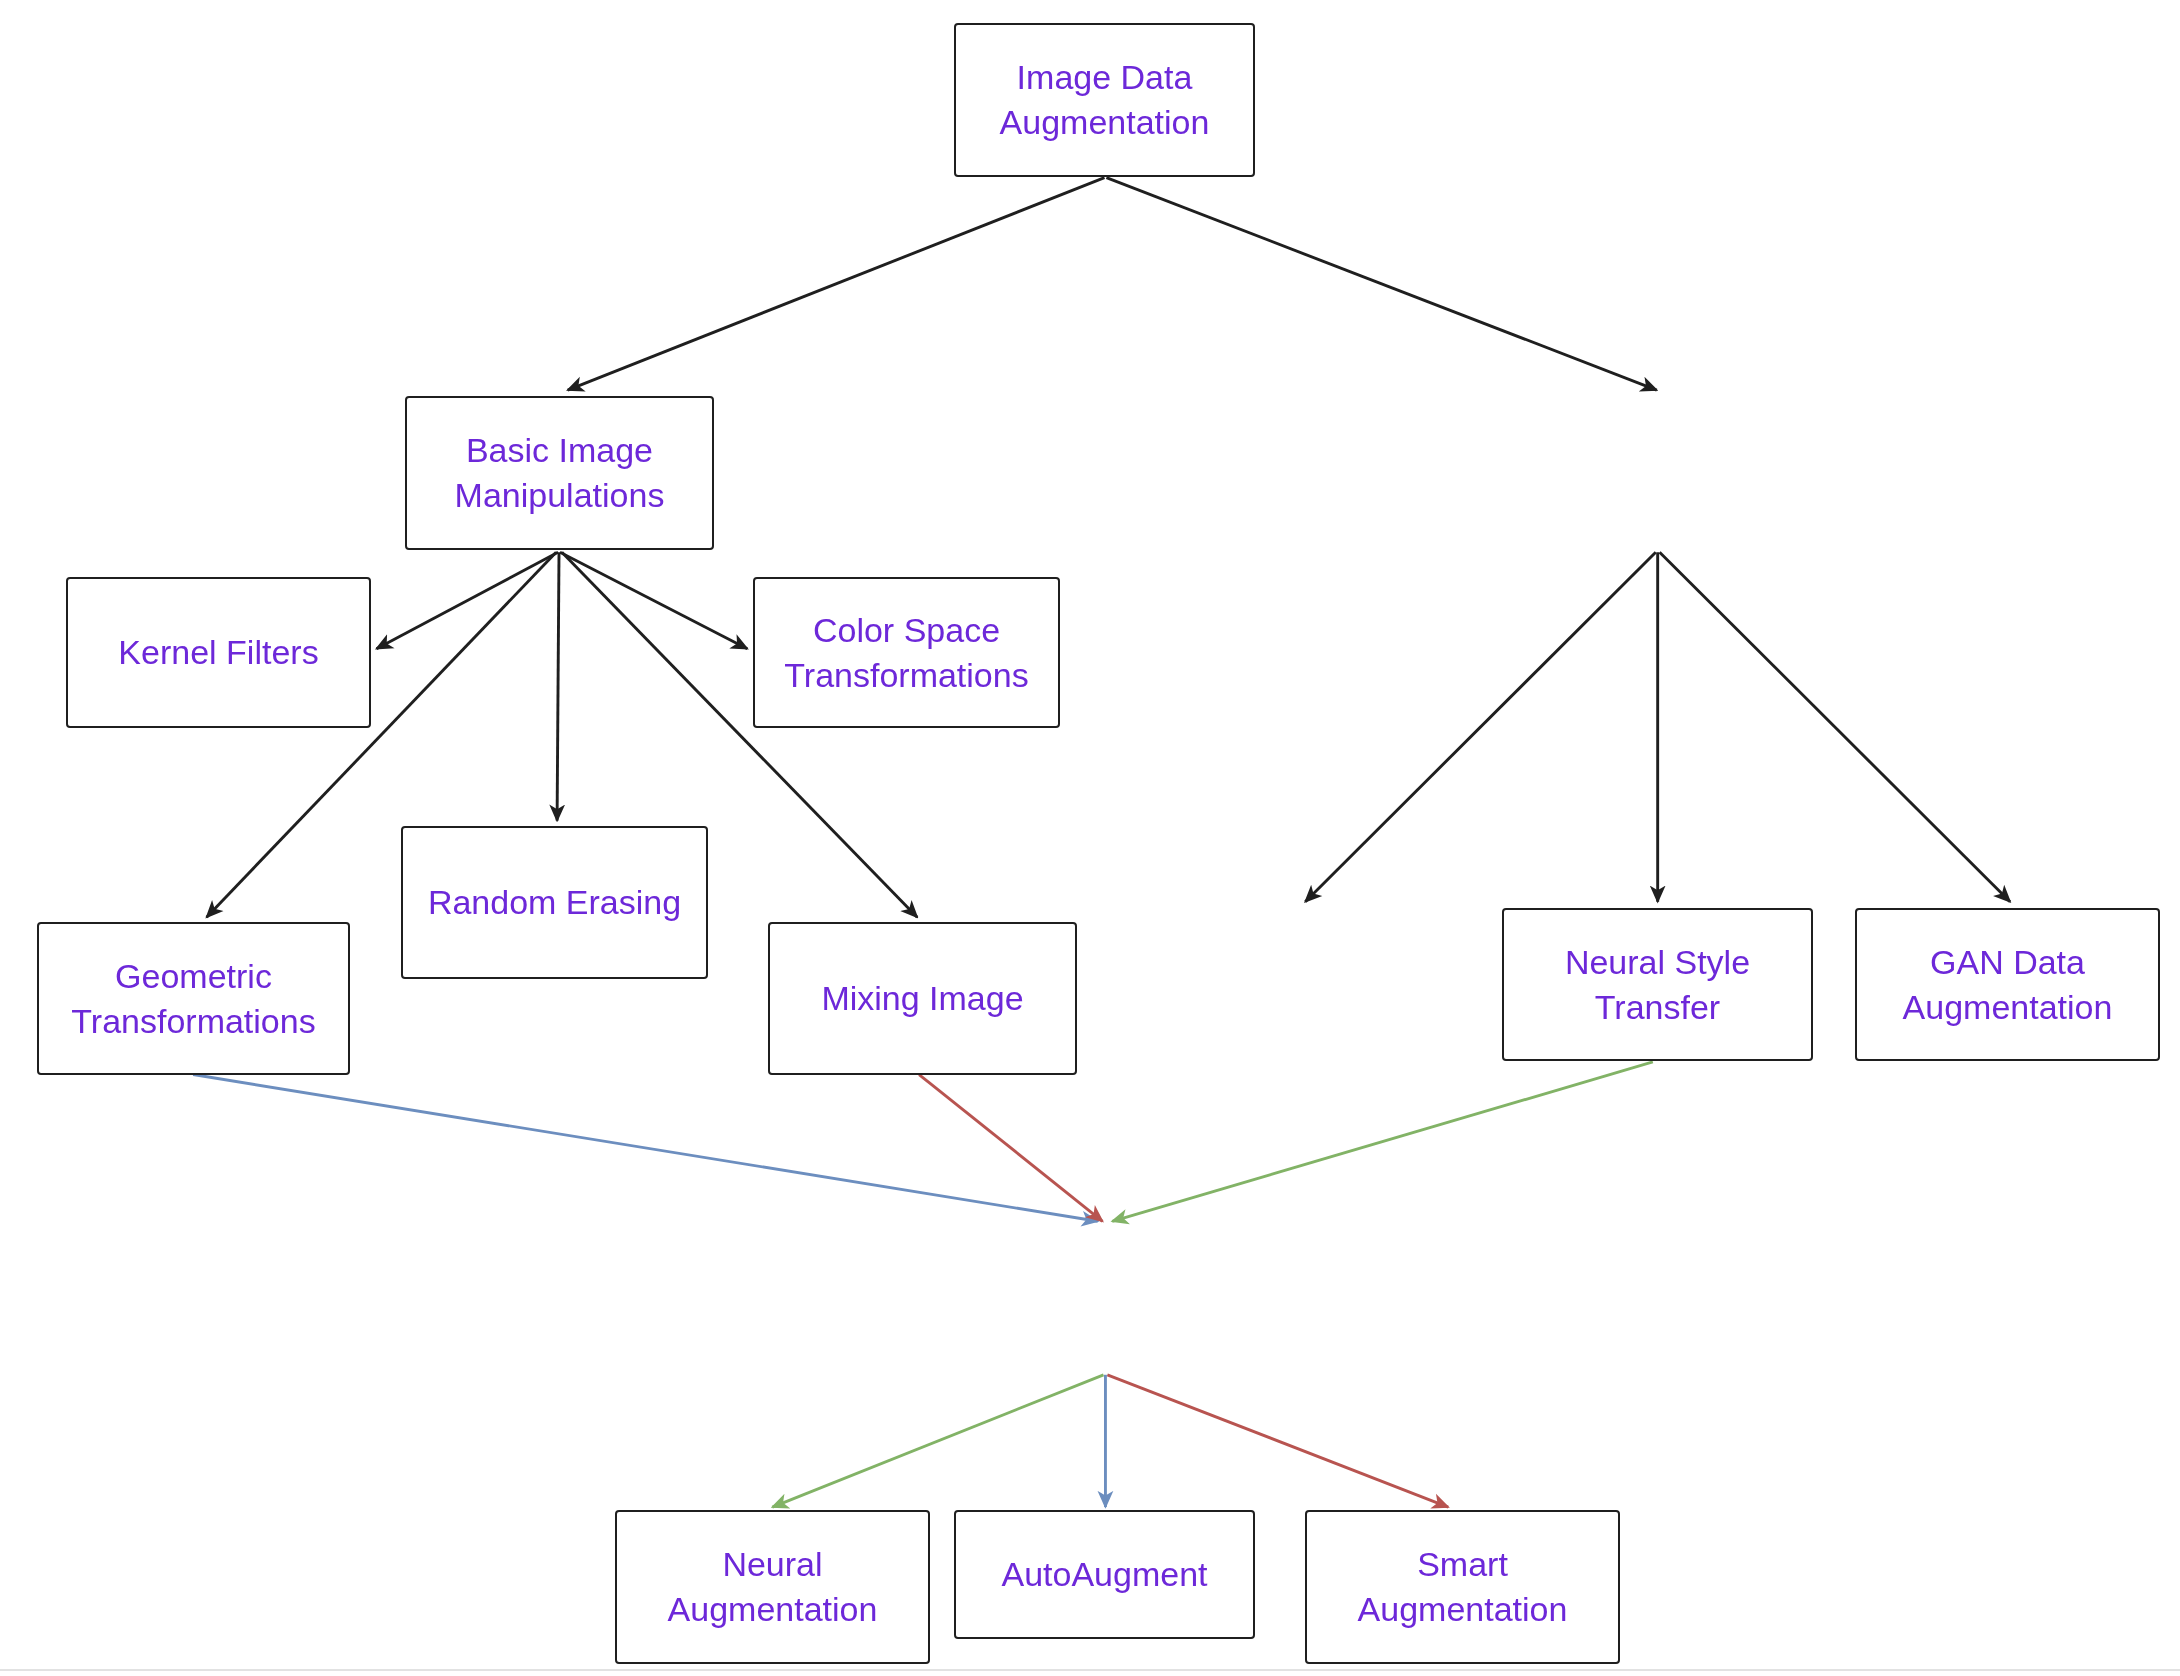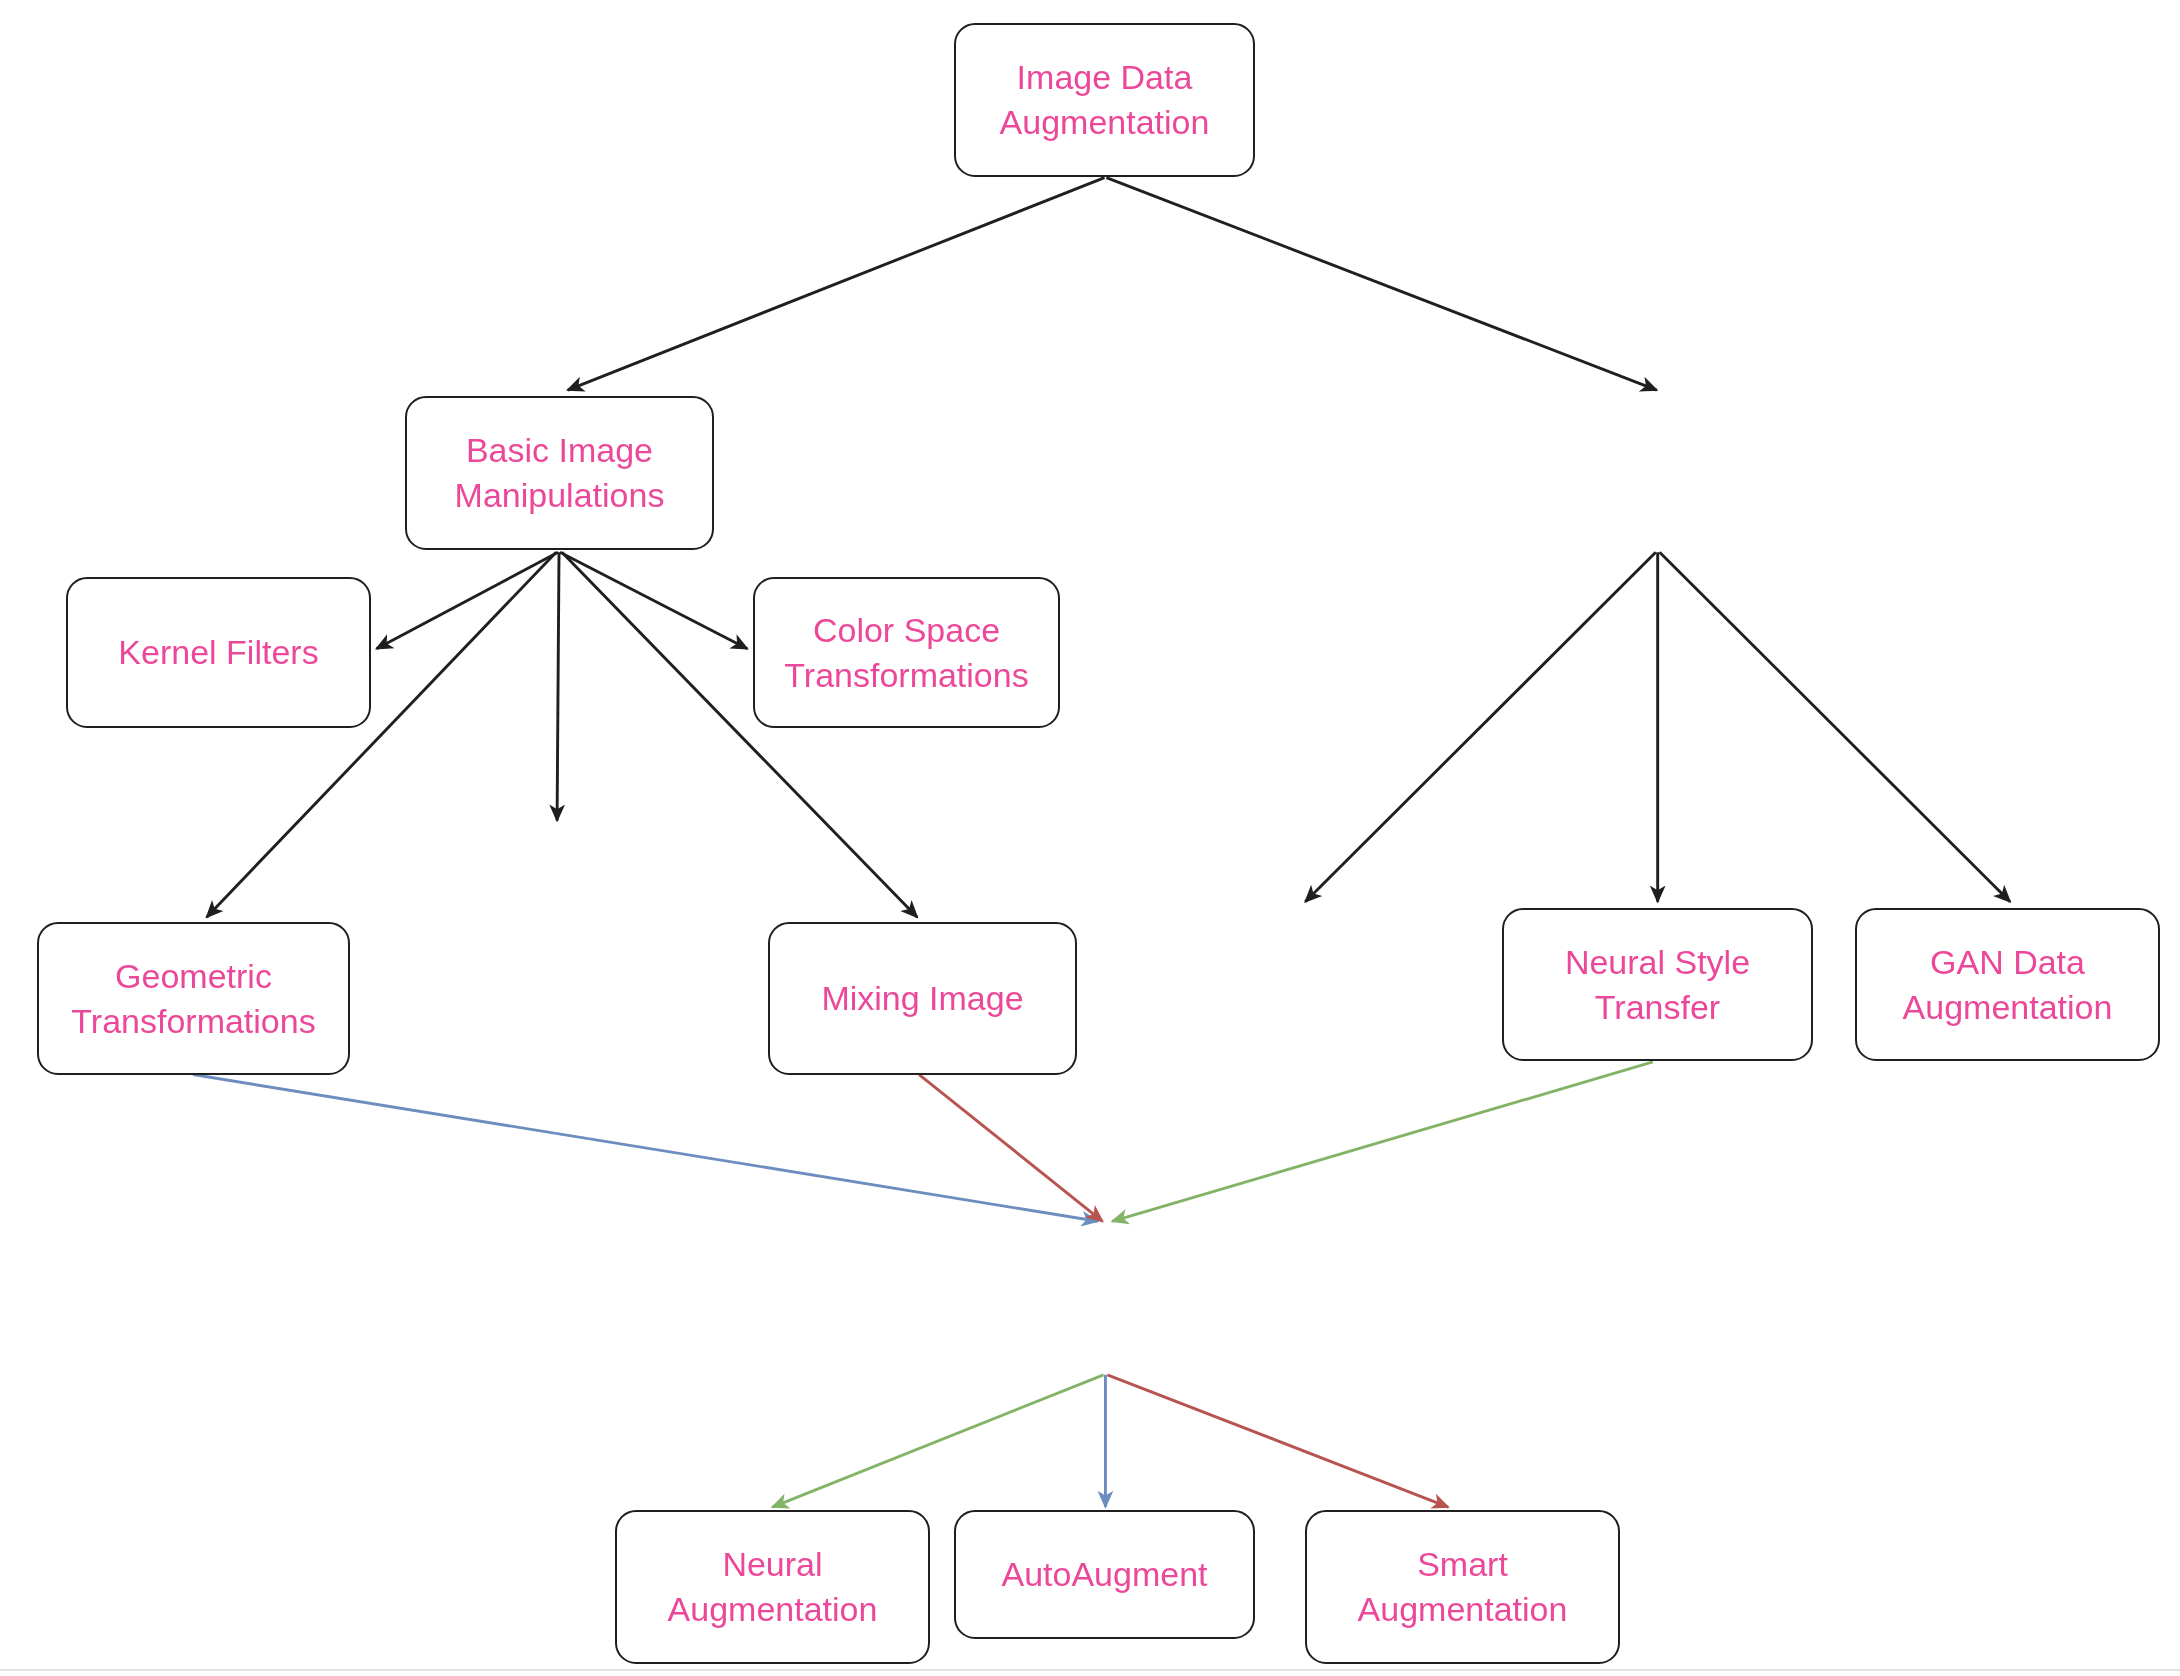--- a/index.html
+++ b/index.html
@@ -25,28 +25,28 @@
     top: 0;
     width: 2180px;
     height: 1676px;
     pointer-events: none;
   }
   .node {
     position: absolute;
     box-sizing: border-box;
     background: #ffffff;
     border: 2.9px solid #1f1f1f;
-    border-radius: 21px;
+    border-radius: 4px;
     display: flex;
     align-items: center;
     justify-content: center;
     text-align: center;
     line-height: 1.32;
     font-size: 34px;
-    color: #ec4899;
+    color: #6d28d9;
     padding: 3.9px 9.7px;
     z-index: 2;
   }
   .node .label {
     display: block;
     white-space: pre-line;
   }
   .footer-rule {
     position: absolute;
     left: 0;
@@ -108,20 +108,23 @@
       <span class="label">Kernel Filters</span>
     </div>
     <div class="node" style="left: 753px; top: 577px; width: 307px; height: 151px; border-color: rgb(31, 31, 31); background: rgb(255, 255, 255);">
       <span class="label">Color Space
 Transformations</span>
     </div>
     <div class="node" style="left: 37px; top: 922px; width: 313px; height: 153px; border-color: rgb(31, 31, 31); background: rgb(255, 255, 255);">
       <span class="label">Geometric
 Transformations</span>
     </div>
+    <div class="node" style="left: 401px; top: 826px; width: 307px; height: 153px; border-color: rgb(31, 31, 31); background: rgb(255, 255, 255);">
+      <span class="label">Random Erasing</span>
+    </div>
     <div class="node" style="left: 768px; top: 922px; width: 309px; height: 153px; border-color: rgb(31, 31, 31); background: rgb(255, 255, 255);">
       <span class="label">Mixing Image</span>
     </div>
     <div class="node" style="left: 1502px; top: 908px; width: 311px; height: 153px; border-color: rgb(31, 31, 31); background: rgb(255, 255, 255);">
       <span class="label">Neural Style Transfer</span>
     </div>
     <div class="node" style="left: 1855px; top: 908px; width: 305px; height: 153px; border-color: rgb(31, 31, 31); background: rgb(255, 255, 255);">
       <span class="label">GAN Data
 Augmentation</span>
     </div>

